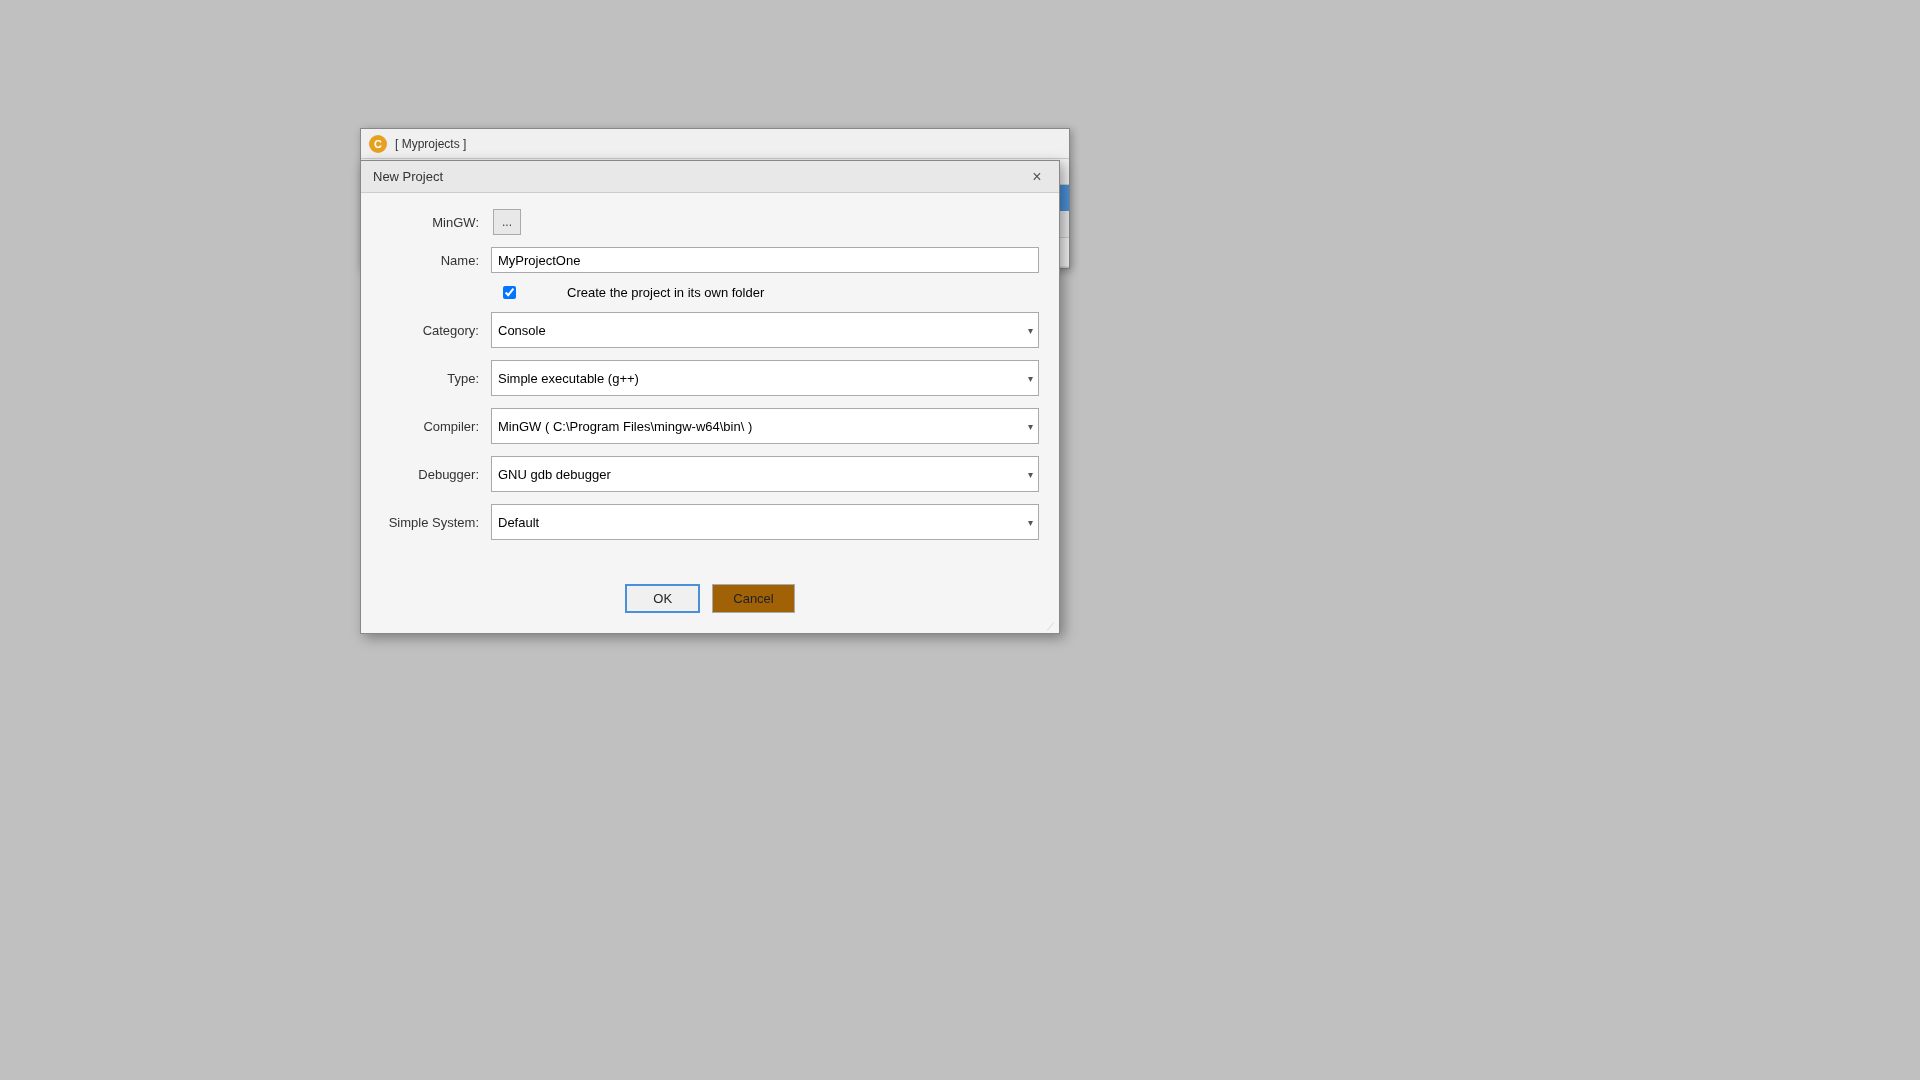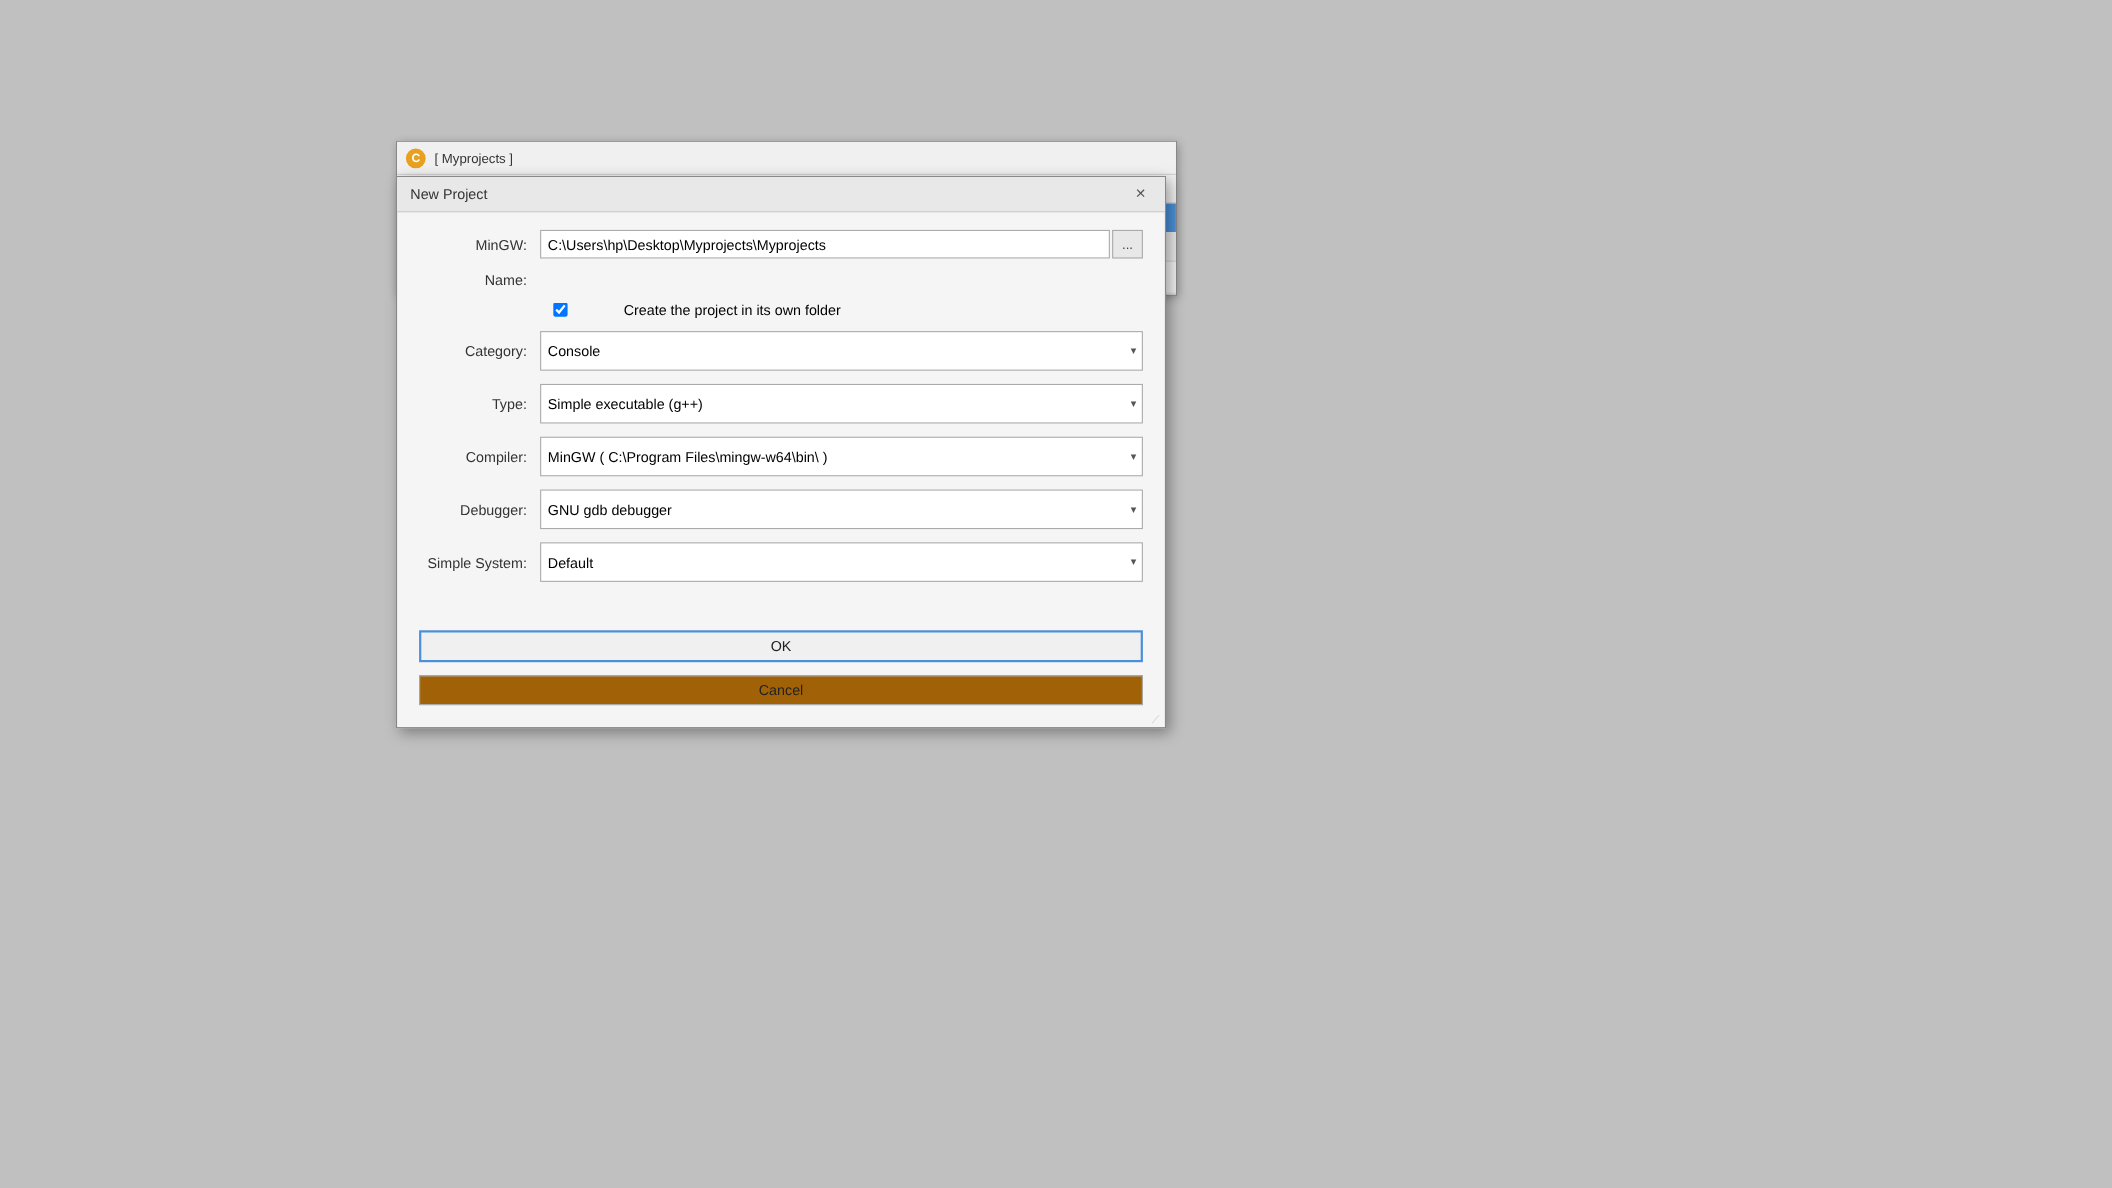--- a/index.html
+++ b/index.html
@@ -244,21 +244,20 @@
       transform: translateY(-50%);
       pointer-events: none;
       font-size: 10px;
       color: #555;
     }
     .dialog-footer {
       display: flex;
       justify-content: center;
       gap: 12px;
       padding: 16px 20px 20px;
-      flex-direction: column;
     }
     .btn-ok {
       min-width: 75px;
       padding: 5px 20px;
       background: #f0f0f0;
       border: 2px solid #4a90d9;
       font-size: 13px;
       cursor: pointer;
       color: #222;
     }
@@ -336,26 +335,26 @@
 
   <div class="dialog-title-bar">
     <span class="dialog-title">New Project</span>
     <button class="dialog-close-btn">×</button>
   </div>
 
   <div class="dialog-body">
 
     <div class="form-row">
       <label class="form-label">MinGW:</label>
-      <input class="form-input" type="text" value="C:\Users\hp\Desktop\Myprojects\Myprojects" style="">
       <div class="browse-btn">...</div>
     </div>
 
     <div class="form-row">
       <label class="form-label">Name:</label>
+      <input class="form-input" type="text" value="MyProjectOne" style="">
     </div>
 
     <div class="checkbox-row">
       <input type="checkbox" checked="" style="">
       <span>Create the project in its own folder</span>
     </div>
 
     <div class="form-row">
       <label class="form-label">Category:</label>
       <div class="select-wrapper">

